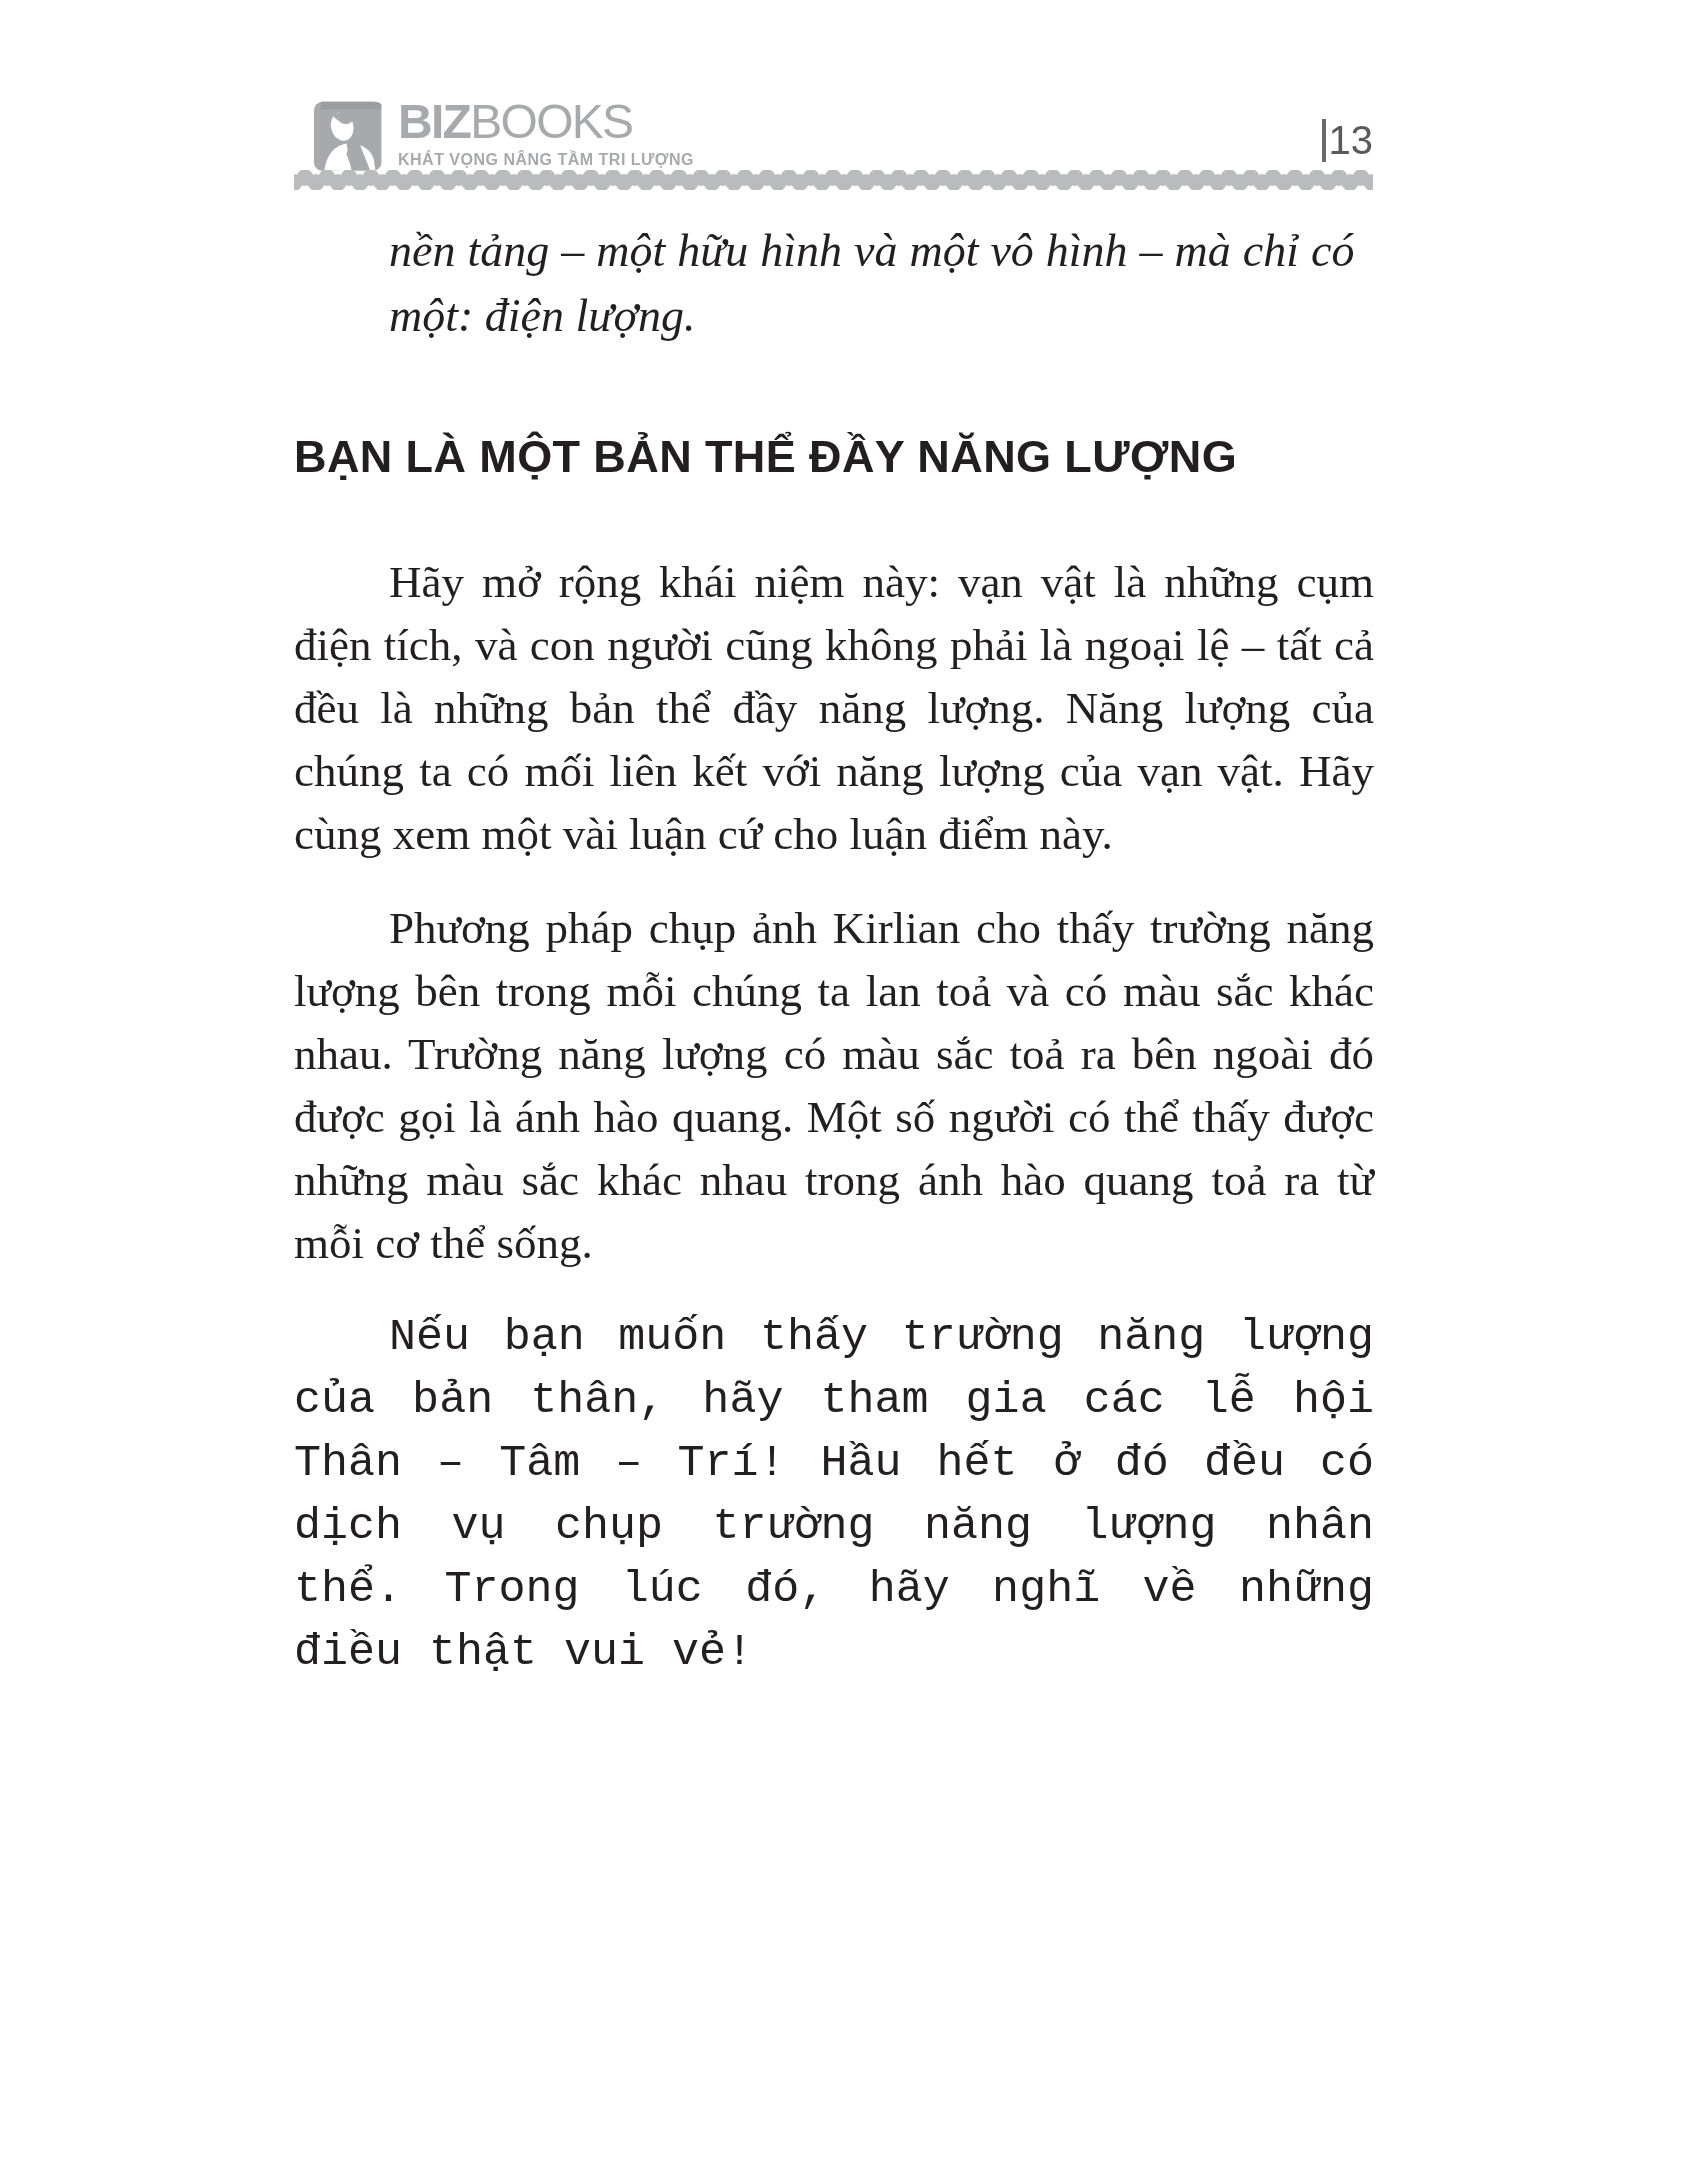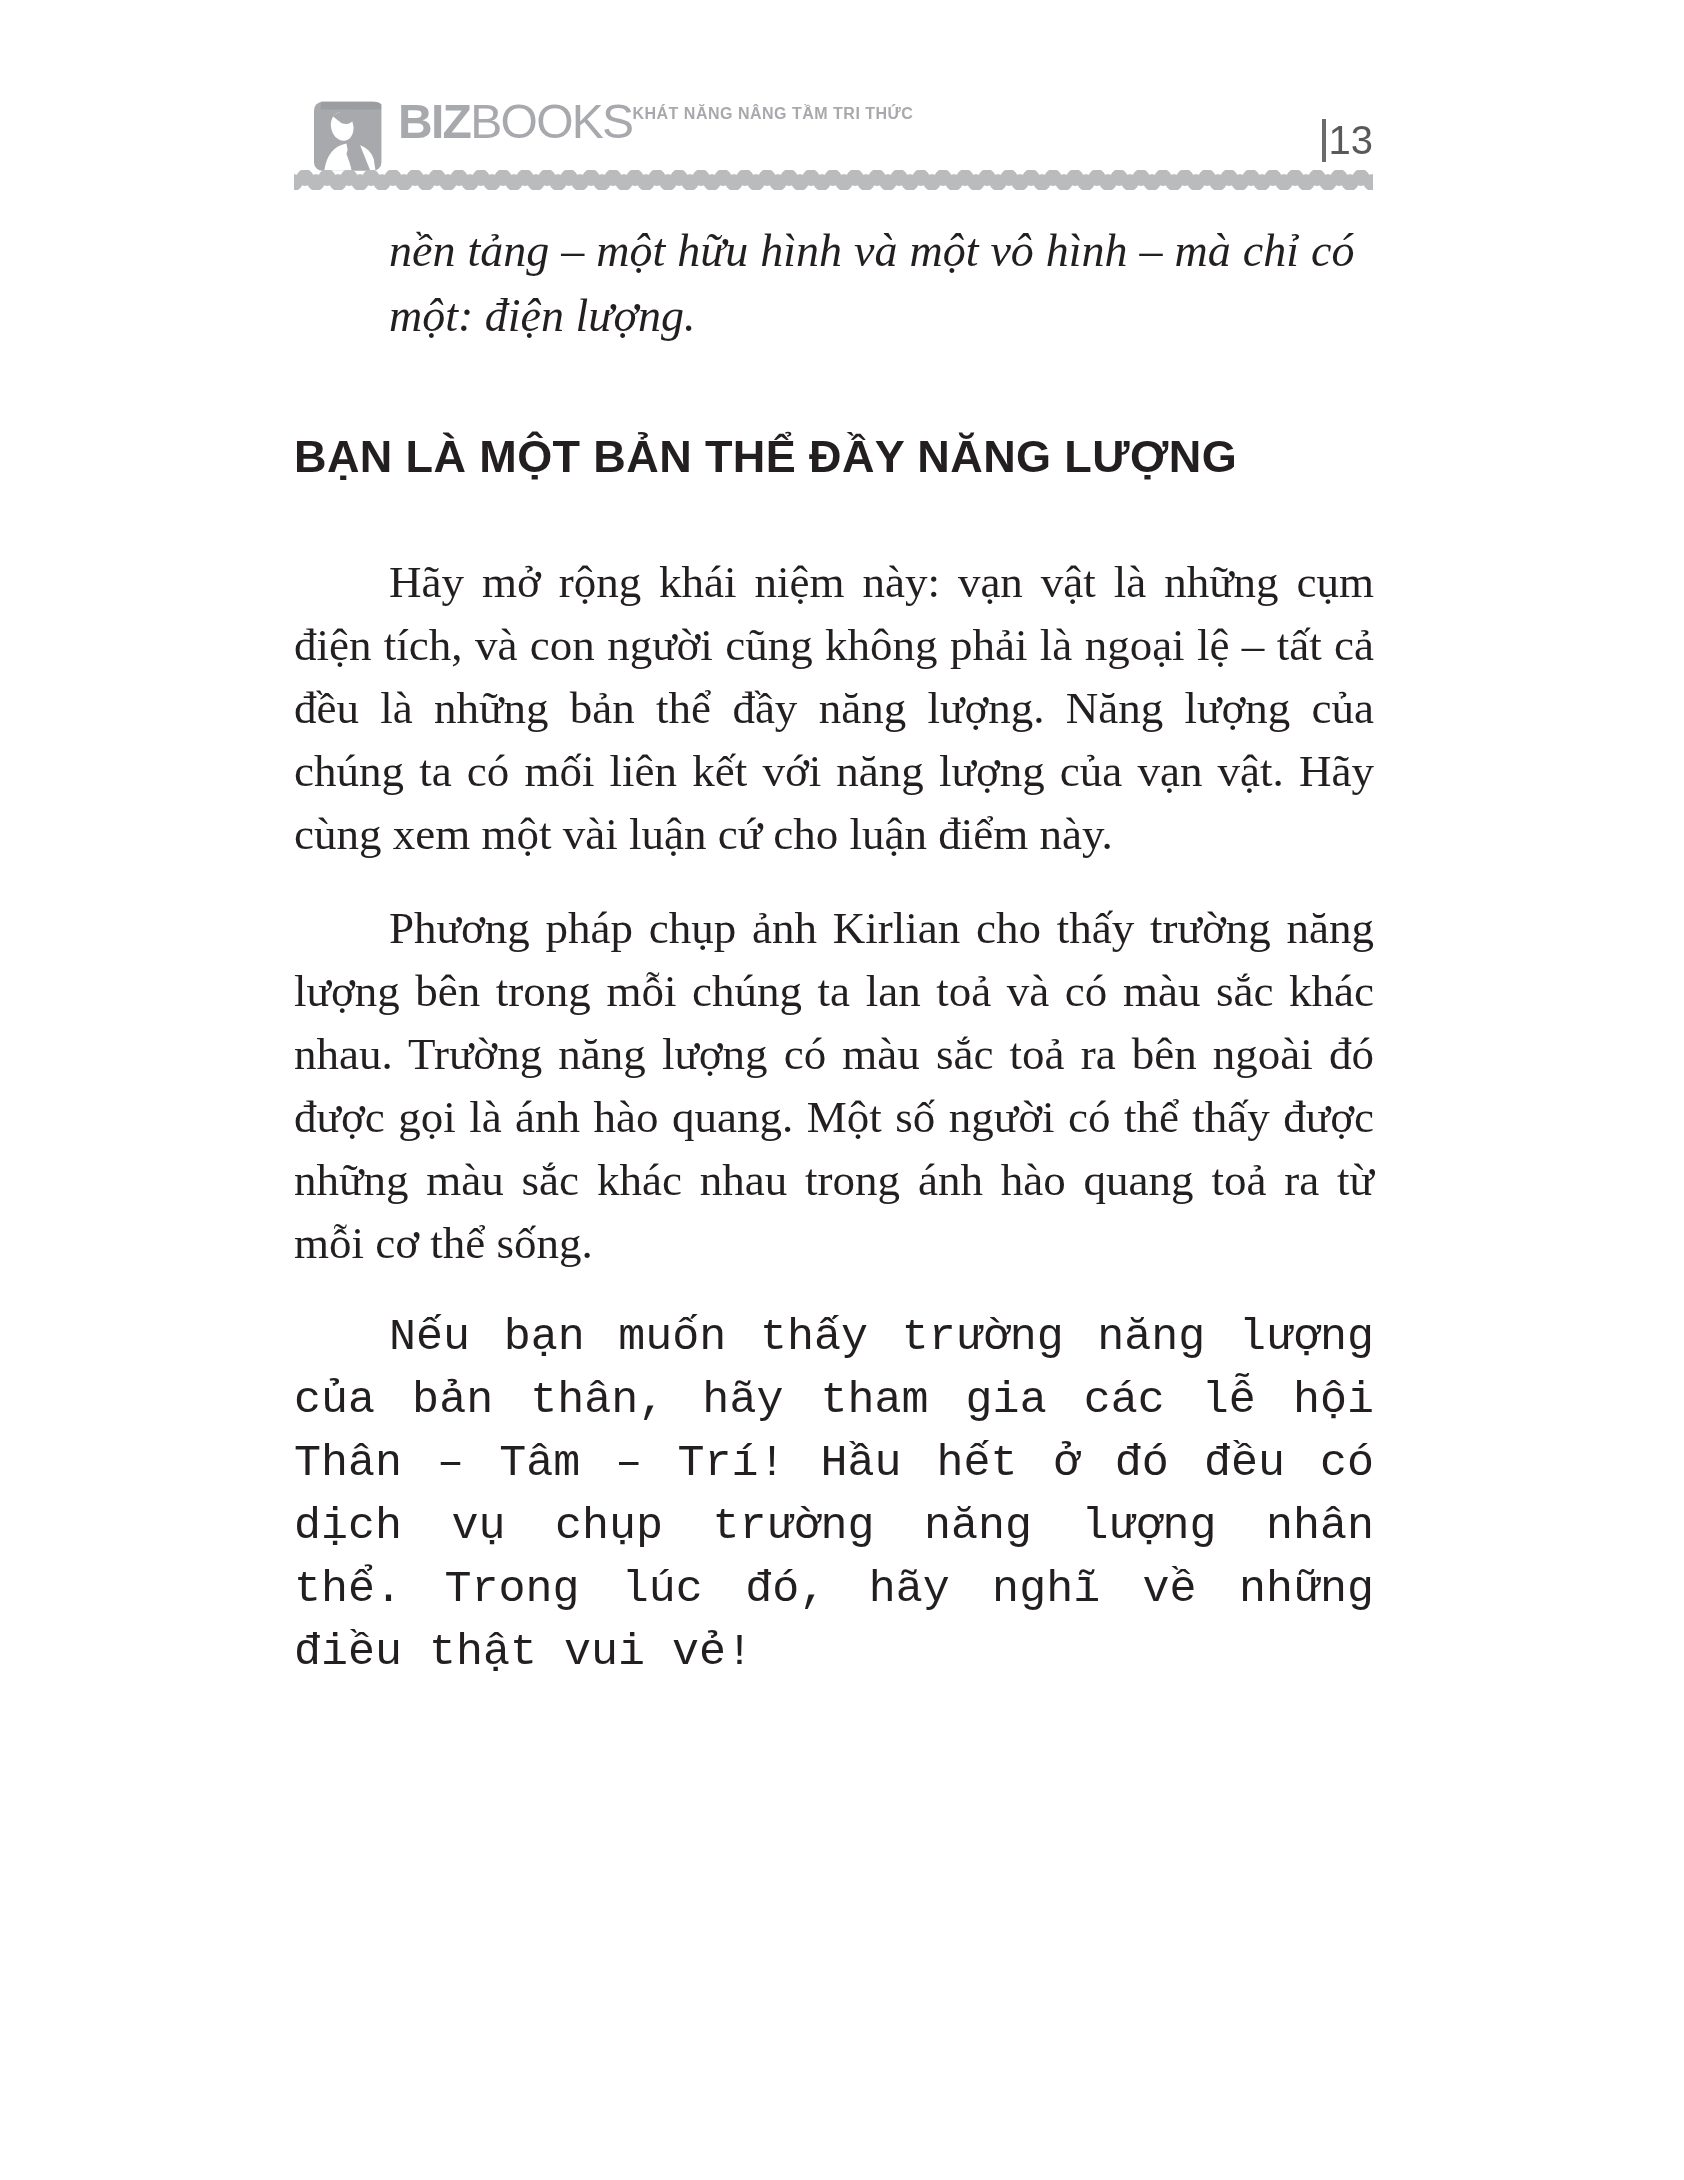--- a/index.html
+++ b/index.html
@@ -24,21 +24,21 @@
     justify-content: space-between;
     align-items: flex-start;
   }
   .brand {
     display: flex;
     align-items: flex-start;
     gap: 13.6px;
     margin-left: 20.4px;
   }
   .brand-icon svg { display: block; }
-  .brand-text { display: flex; flex-direction: row; }
+  .brand-text { display: flex; flex-direction: column; }
   .brand-name {
     font-family: "Liberation Sans", sans-serif;
     font-size: 48px;
     line-height: 46px;
     color: #a7a9ac;
     letter-spacing: -1.7px;
     white-space: nowrap;
   }
   .brand-name .bold  { font-weight: 700; }
   .brand-name .light { font-weight: 400; }
@@ -132,21 +132,21 @@
           <path d="M8 3 h64 a10 10 0 0 1 7 3 v6 H8 z" fill="#9b9da0"></path>
           <ellipse cx="33" cy="32" rx="13" ry="17" transform="rotate(-14 33 32)" fill="#ffffff"></ellipse>
           <path d="M22 20 q8 -8 18 -4 l8 6 q-6 10 -16 6 z" fill="#a7a9ac"></path>
           <path d="M12 84 q4 -28 26 -32 l6 32 z" fill="#ffffff"></path>
           <path d="M66 84 l-12 -30 q12 4 16 16 l2 14 z" fill="#ffffff"></path>
           <path d="M42 52 l7 8 -4 24 -7 -20 z" fill="#a7a9ac"></path>
         </svg>
       </span>
       <span class="brand-text">
         <span class="brand-name"><span class="bold">BIZ</span><span class="light">BOOKS</span></span>
-        <span class="brand-tagline">KHÁT NĂNG NÂNG TẦM TRI THỨC</span>
+        <span class="brand-tagline">KHÁT VỌNG NÂNG TẦM TRI LƯỢNG</span>
       </span>
     </div>
     <div class="page-number">
       <span class="bar"></span>
       <span>13</span>
     </div>
   </div>
 
   <div class="divider"></div>
 

